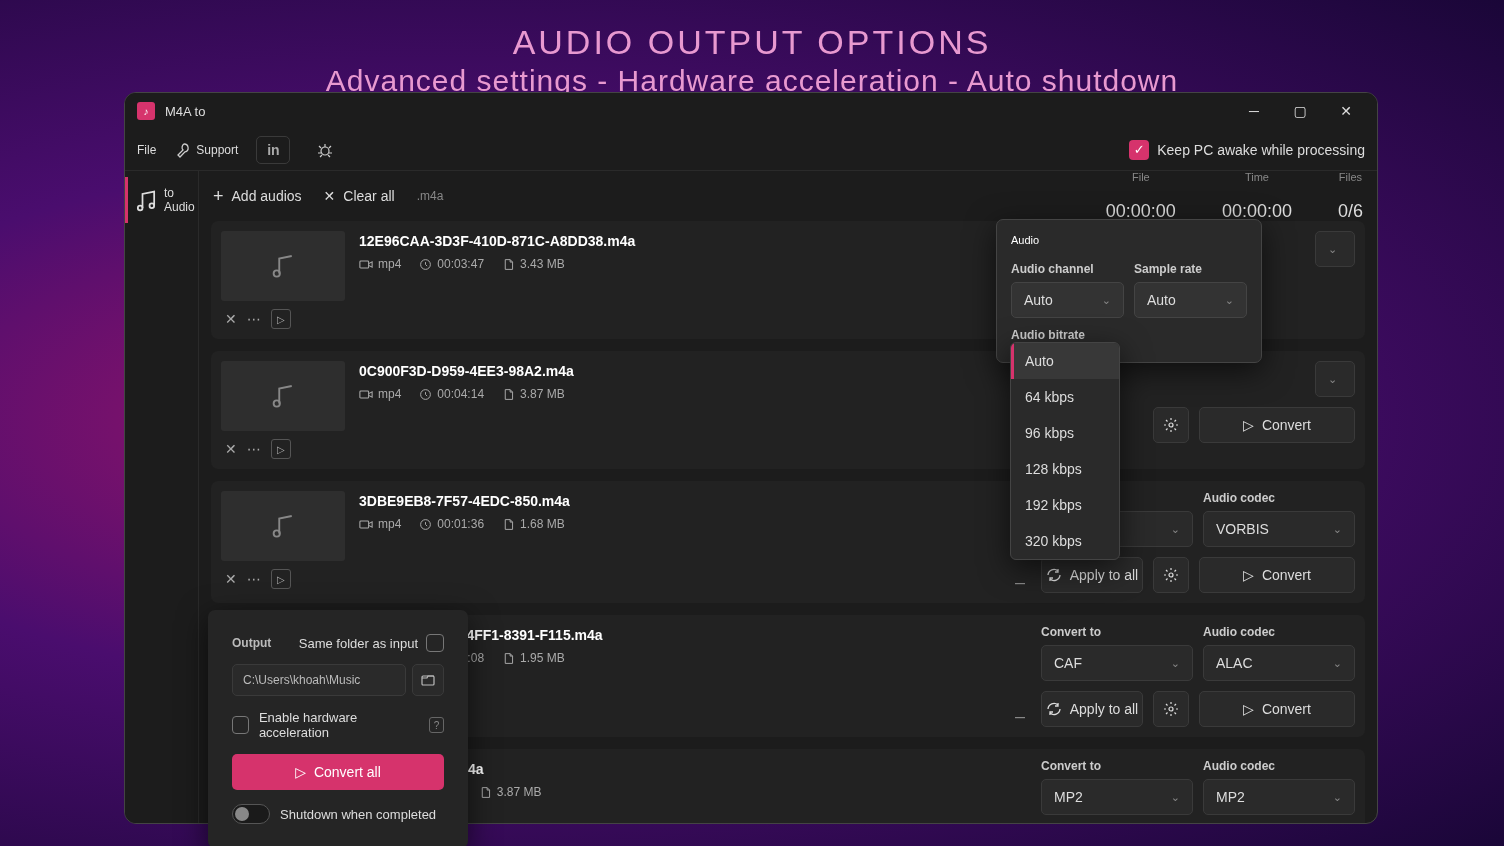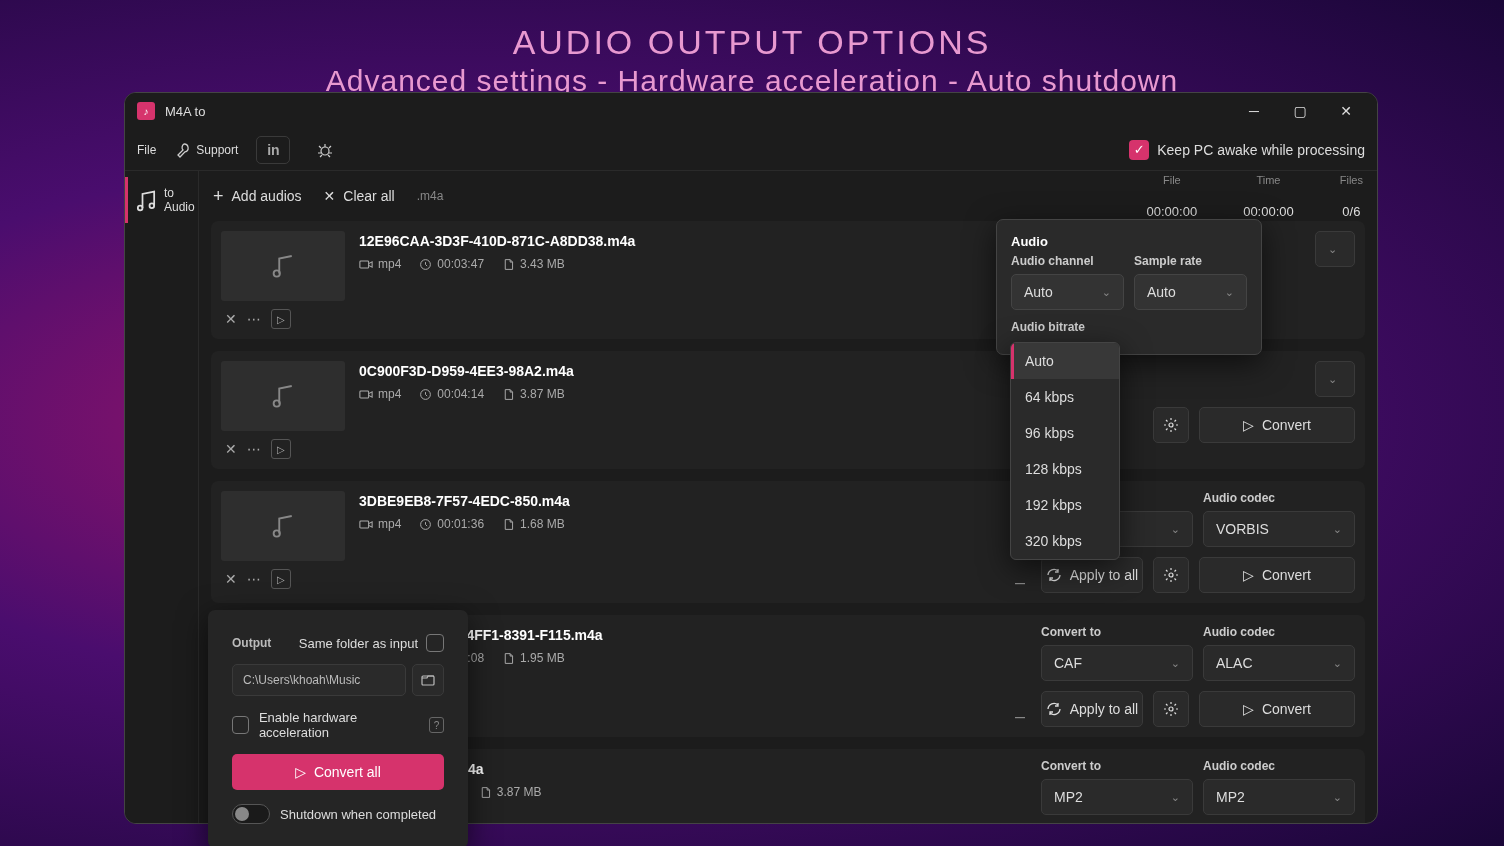--- a/index.html
+++ b/index.html
@@ -20,21 +20,21 @@
 .body-area{flex:1;display:flex;overflow:hidden}
 .sidebar{width:74px;background:#1c1c1c;border-right:1px solid #2a2a2a;padding-top:6px}
 .side-item{display:flex;flex-direction:row;align-items:center;gap:4px;padding:8px 4px;color:#ddd;font-size:12px;border-left:3px solid #d6336c}
 .side-icon{font-size:24px}
 .main{flex:1;display:flex;flex-direction:column;overflow:hidden}
 .toolbar{height:50px;display:flex;align-items:center;padding:0 14px;gap:22px}
 .tool-btn{display:flex;align-items:center;gap:8px;font-size:14px;color:#ddd}
 .ext-label{font-size:12px;color:#888}
 .stats{margin-left:auto;display:flex;gap:46px;text-align:center}
 .stat-label{font-size:11px;color:#888}
-.stat-value{font-size:13px;color:#ddd;margin-top:18px}
+.stat-value{font-size:18px;color:#ddd;margin-top:18px}
 .list{flex:1;overflow-y:auto;padding:0 12px 12px 12px;display:flex;flex-direction:column;gap:12px}
 .row{background:#222;border-radius:7px;padding:10px;display:flex;gap:14px;position:relative}
 .left-col{display:flex;flex-direction:column;gap:8px}
 .thumb{width:124px;height:70px;background:#2e2e2e;display:flex;align-items:center;justify-content:center;color:#888;font-size:28px;border-radius:3px}
 .row-controls{display:flex;gap:10px;align-items:center;color:#aaa;font-size:14px;padding-left:4px}
 .play-mini{width:20px;height:20px;border:1px solid #555;border-radius:3px;display:flex;align-items:center;justify-content:center;font-size:10px}
 .info{flex:1;padding-top:2px}
 .filename{font-size:14px;font-weight:600;color:#fff;margin-bottom:8px}
 .meta{display:flex;gap:18px;font-size:12px;color:#aaa;align-items:flex-start}
 .meta span{display:flex;align-items:center;gap:5px}
@@ -44,21 +44,21 @@
 .opt-group{flex:1;display:flex;flex-direction:column;gap:6px}
 .opt-label{font-size:12px;color:#ccc;font-weight:600}
 .select{height:36px;background:#2a2a2a;border:1px solid #3a3a3a;border-radius:5px;display:flex;align-items:center;justify-content:space-between;padding:0 12px;font-size:14px;color:#ddd}
 .chev{font-size:11px;color:#888}
 .action-row{display:flex;gap:10px}
 .apply-btn{flex:1;height:36px;background:#2a2a2a;border:1px solid #3a3a3a;border-radius:5px;display:flex;align-items:center;justify-content:center;gap:8px;font-size:14px;color:#ddd}
 .gear-btn{width:36px;height:36px;background:#2a2a2a;border:1px solid #3a3a3a;border-radius:5px;display:flex;align-items:center;justify-content:center;color:#ddd;font-size:15px}
 .convert-btn{width:156px;height:36px;background:#2a2a2a;border:1px solid #3a3a3a;border-radius:5px;display:flex;align-items:center;justify-content:center;gap:8px;font-size:14px;color:#ddd}
 .popup{position:absolute;background:#2a2a2a;border:1px solid #444;border-radius:7px;padding:14px;z-index:50;box-shadow:0 8px 30px rgba(0,0,0,0.6)}
 .audio-popup{left:996px;top:219px;width:266px}
-.popup h4{font-size:13px;font-weight:700;margin-bottom:5px;color:#fff}
+.popup h4{font-size:11px;font-weight:400;margin-bottom:16px;color:#fff}
 .popup .opt-label{margin-bottom:6px}
 .popup-select{height:36px;background:#333;border:1px solid #444;border-radius:5px;display:flex;align-items:center;justify-content:space-between;padding:0 12px;font-size:14px;color:#ddd;margin-bottom:10px}
 .dropdown-list{position:absolute;left:1010px;top:342px;width:110px;background:#2a2a2a;border:1px solid #444;border-radius:6px;z-index:60;overflow:hidden;box-shadow:0 8px 30px rgba(0,0,0,0.6)}
 .dl-item{height:36px;display:flex;align-items:center;padding:0 14px;font-size:14px;color:#ddd}
 .dl-item.sel{background:#383838;border-left:3px solid #d6336c;padding-left:11px}
 .output-panel{position:absolute;left:208px;top:610px;width:260px;background:#252525;border-radius:7px;padding:24px;z-index:40;box-shadow:0 8px 30px rgba(0,0,0,0.6)}
 .output-header{display:flex;justify-content:space-between;align-items:center;margin-bottom:12px}
 .output-header .t{font-size:12px;color:#bbb;font-weight:600}
 .same-folder{display:flex;align-items:center;gap:8px;font-size:13px;color:#ddd}
 .checkbox-off{width:18px;height:18px;border:1.5px solid #777;border-radius:4px}

